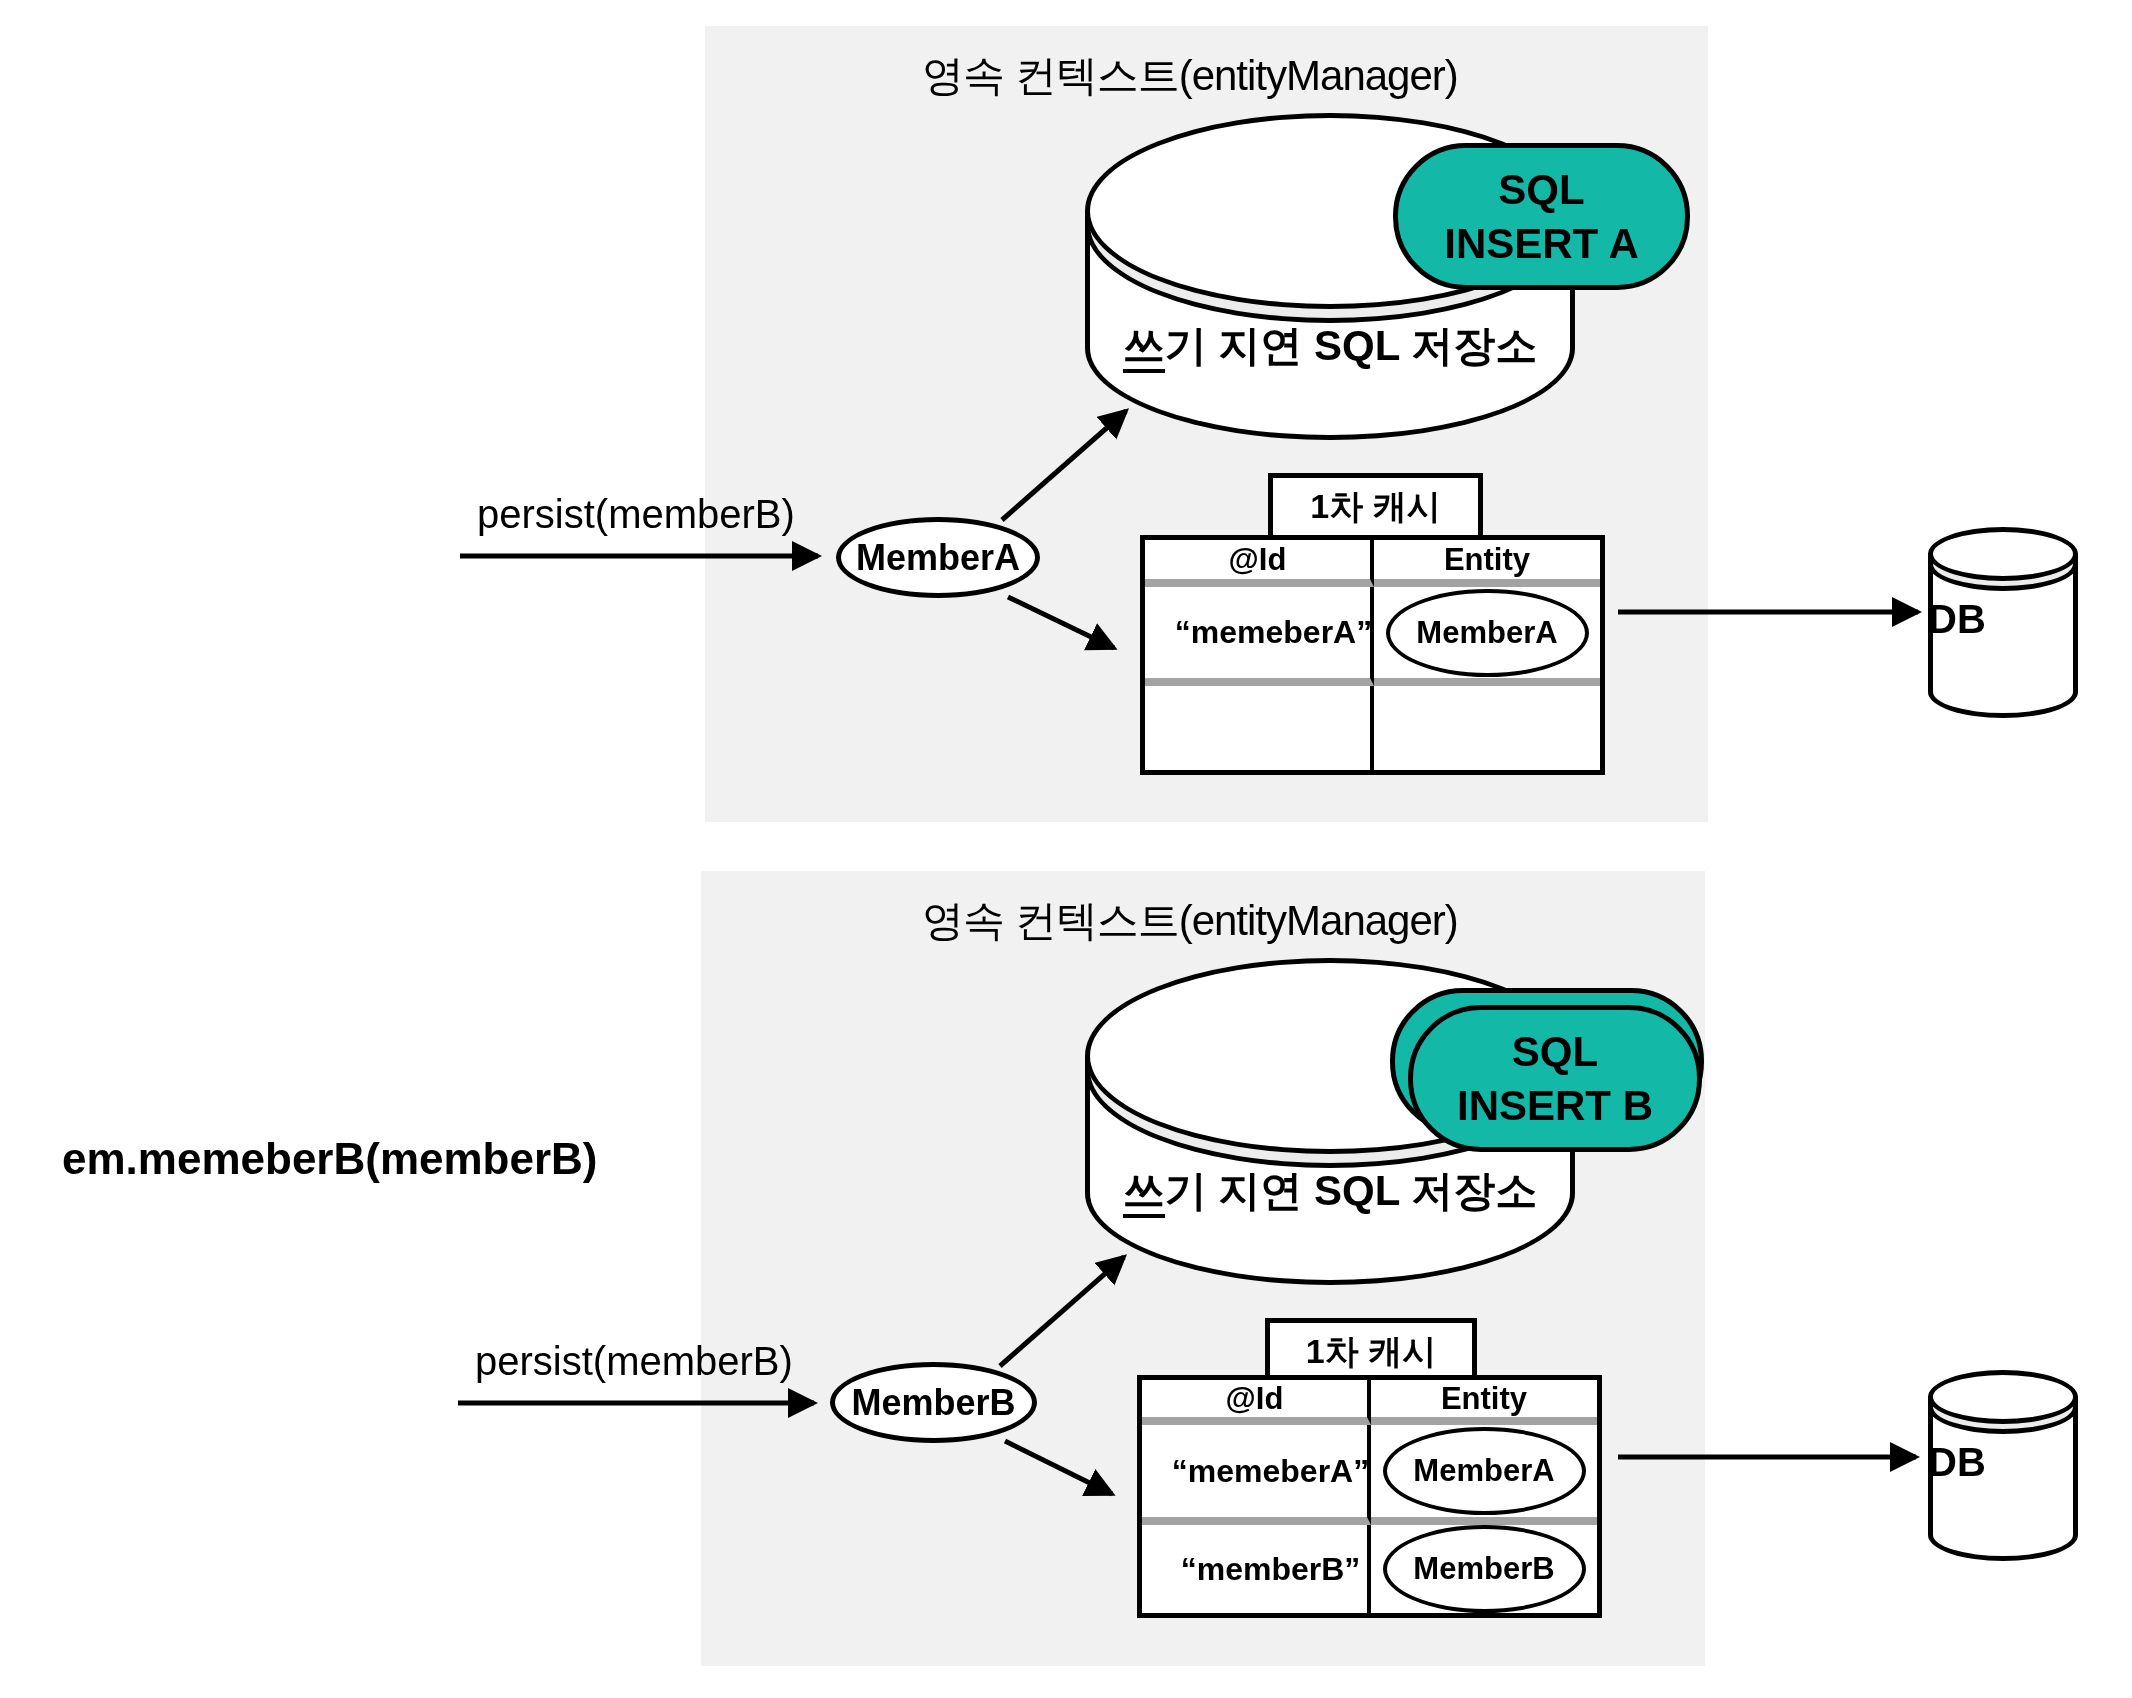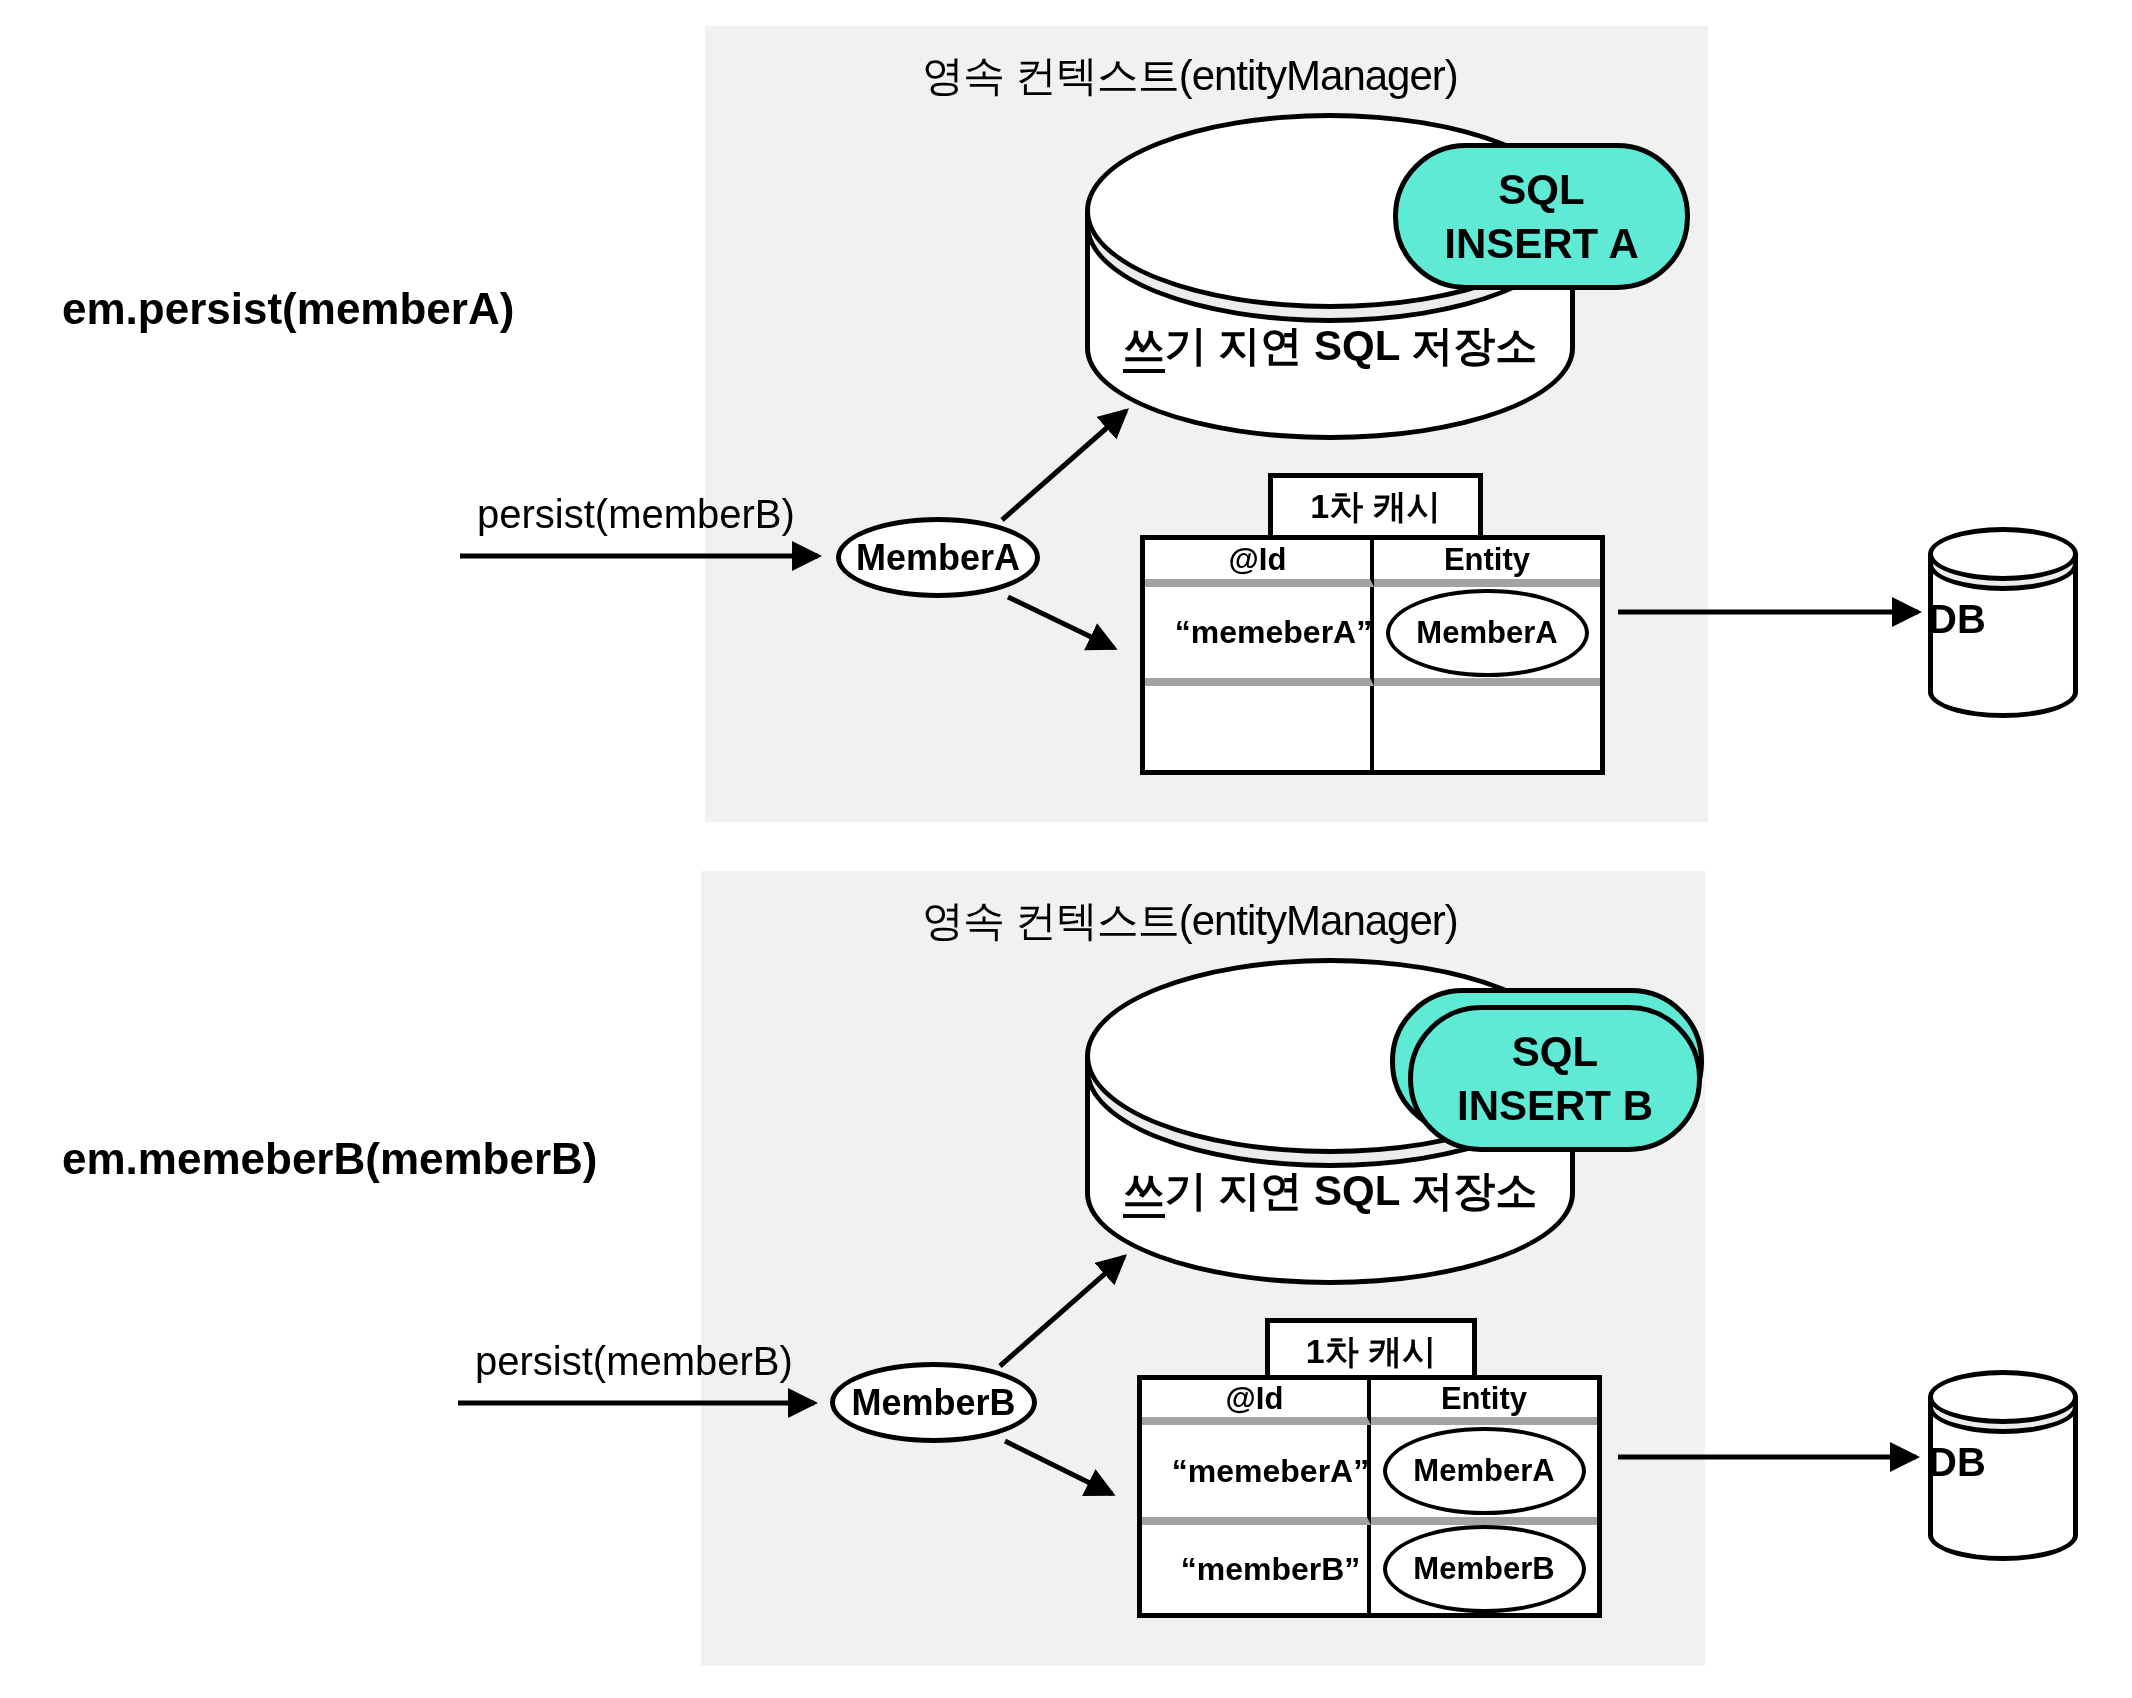--- a/index.html
+++ b/index.html
@@ -4,21 +4,21 @@
 <style>
   html,body{margin:0;padding:0;background:#ffffff;}
   body{font-family:"Liberation Sans","DejaVu Sans",sans-serif;color:#000;}
   #canvas{position:relative;width:2132px;height:1698px;background:#fff;overflow:hidden;}
   .panel{position:absolute;background:#f1f1f2;}
   .title{position:absolute;font-size:42px;letter-spacing:-1px;white-space:nowrap;}
   .code-label{position:absolute;font-size:44px;font-weight:bold;white-space:nowrap;}
   .arrow-label{position:absolute;font-size:40px;white-space:nowrap;}
   .member-ellipse{position:absolute;background:#fff;border:5px solid #000;border-radius:50%;
     display:flex;align-items:center;justify-content:center;font-size:36px;font-weight:bold;}
-  .sql-note{position:absolute;background:#5eead4;border:5px solid #000;border-radius:73px;
+  .sql-note{position:absolute;background:#14b8a6;border:5px solid #000;border-radius:73px;
     display:flex;flex-direction:column;align-items:center;justify-content:center;
     font-size:42px;font-weight:bold;line-height:1.27;text-align:center;}
   .cyl-lid,.cyl-rim{position:absolute;border:5px solid #000;border-radius:50%;background:#fff;}
   .cyl-rim{background:#ececec;}
   .cyl-body{position:absolute;background:#fff;border-left:5px solid #000;border-right:5px solid #000;
     border-bottom:5px solid #000;}
   .cyl-label{position:absolute;text-align:center;font-size:42px;font-weight:bold;white-space:nowrap;}
   .u{border-bottom:4px solid #000;}
   .cache-tab{position:absolute;background:#fff;border:5px solid #000;border-bottom:none;
     display:flex;align-items:center;justify-content:center;font-size:34px;font-weight:bold;}
@@ -54,21 +54,20 @@
       <line x1="1618" y1="612" x2="1918" y2="612" marker-end="url(#ah)"></line>
       <line x1="458" y1="1403" x2="814" y2="1403" marker-end="url(#ah)"></line>
       <line x1="1000" y1="1366" x2="1124" y2="1257" marker-end="url(#ah)"></line>
       <line x1="1005" y1="1441" x2="1112" y2="1494" marker-end="url(#ah)"></line>
       <line x1="1618" y1="1457" x2="1916" y2="1457" marker-end="url(#ah)"></line>
     </g>
   </svg>
 
   <div class="title" style="left:922px;top:48px;">영속 컨텍스트(entityManager)</div>
 
-  <div class="code-label" style="left:62px;top:284px;">em.persist(memberA)</div>
 
   <div class="arrow-label" style="left:477px;top:492px;">persist(memberB)</div>
 
   <div>
     <div class="cyl-body" style="left:1085px;top:211px;width:480px;height:224px;border-radius:0 0 50% 50% / 0 0 92px 92px;"></div>
     <div class="cyl-rim" style="left:1085px;top:127px;width:480px;height:186px;"></div>
     <div class="cyl-lid" style="left:1085px;top:113px;width:480px;height:186px;"></div>
     <div class="cyl-label" style="left:1085px;top:318px;width:490px;">
       <span class="u">쓰</span><span>기 지연 SQL 저장소</span>
     </div>

